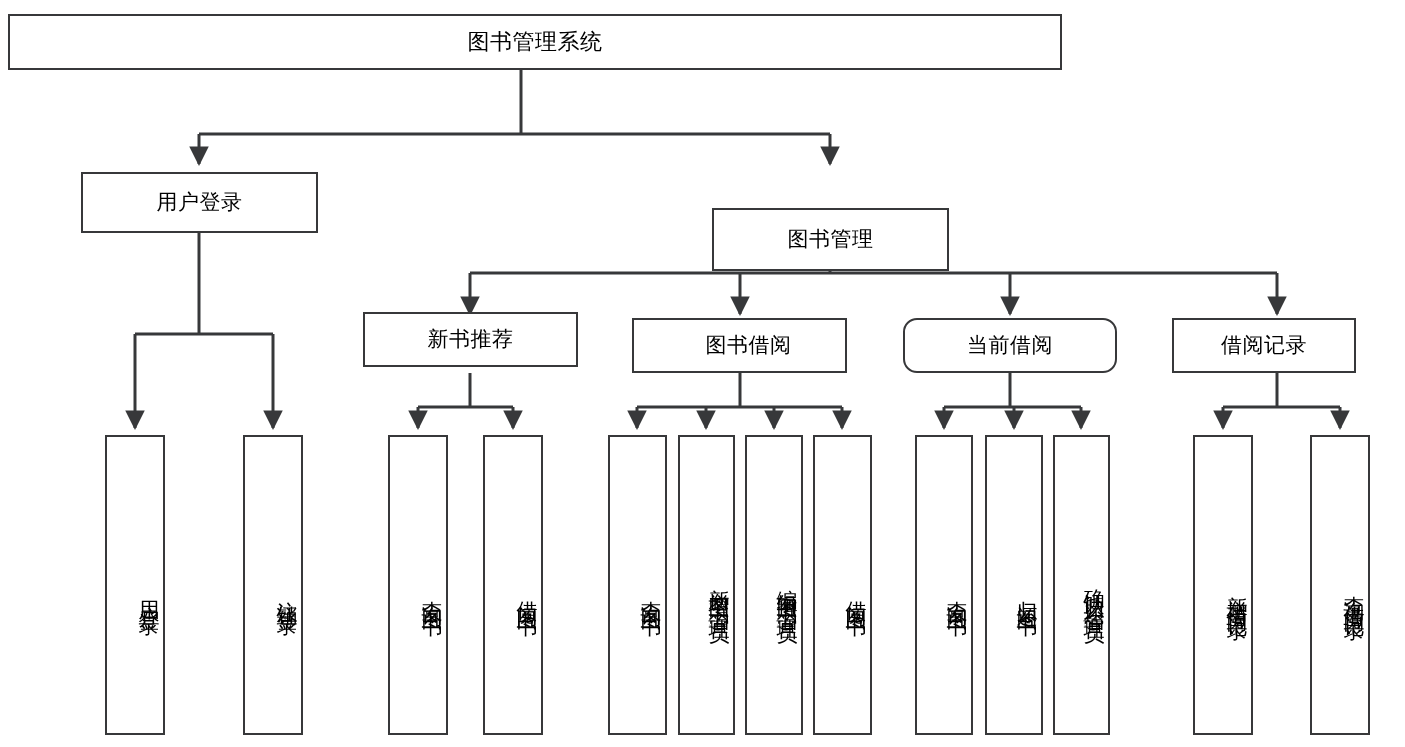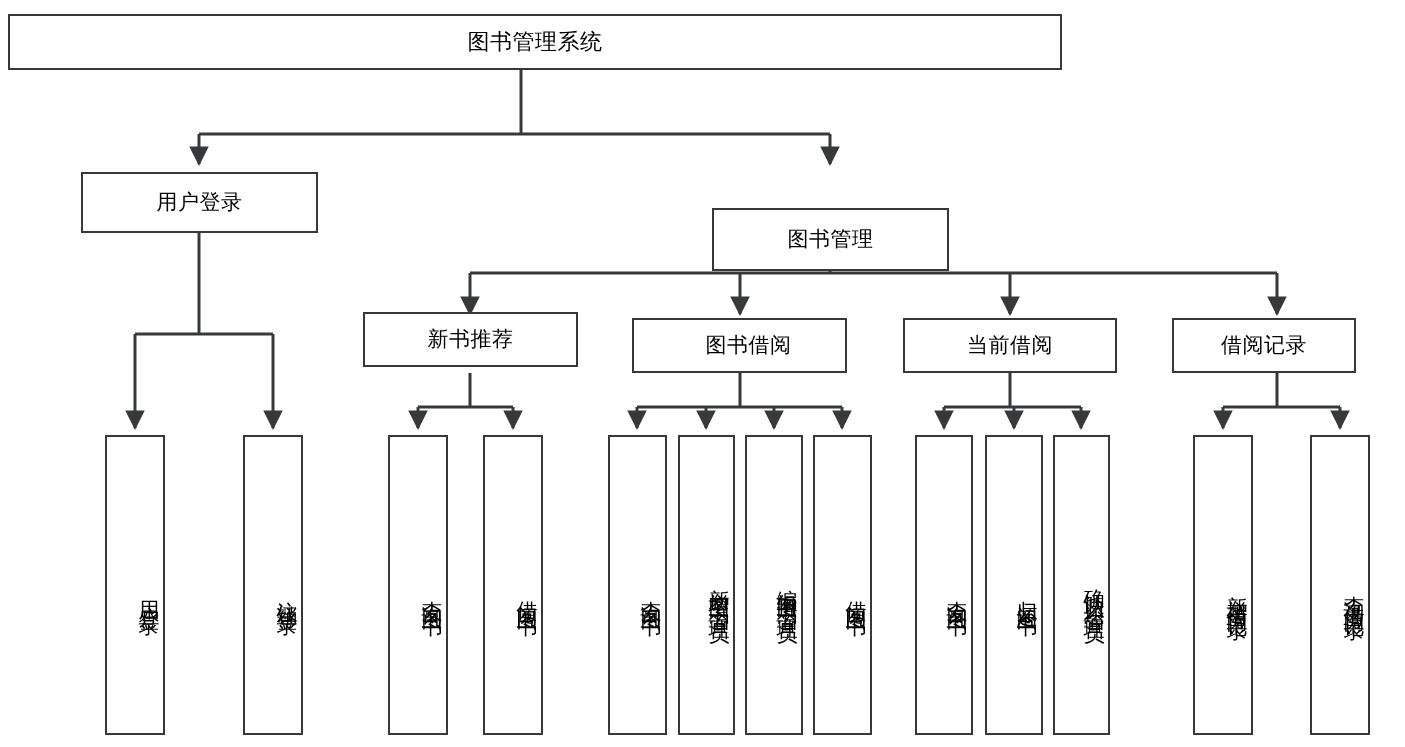--- a/index.html
+++ b/index.html
@@ -136,21 +136,21 @@
   <div class="node h" style="left:712px; top:172px; width:237px; height:63px;margin-top:36px;">
     <span>图书管理</span>
   </div>
 
   <div class="node h" style="left:363px; top:312px; width:215px; height:55px;">
     <span>新书推荐</span>
   </div>
   <div class="node h" style="left:632px; top:318px; width:215px; height:55px;padding-left:18px;">
     <span>图书借阅</span>
   </div>
-  <div class="node h" style="left:903px; top:318px; width:214px; height:55px;">
+  <div class="node h" style="left:903px; top:318px; width:214px; height:55px;border-radius:14px;">
     <span>当前借阅</span>
   </div>
   <div class="node h" style="left:1172px; top:318px; width:184px; height:55px;">
     <span>借阅记录</span>
   </div>
 
   <div class="node v" style="left:105px; top:435px; width:60px; height:300px;">
     <span class="vtext">用户登录</span>
   </div>
   <div class="node v" style="left:243px; top:435px; width:60px; height:300px;">

